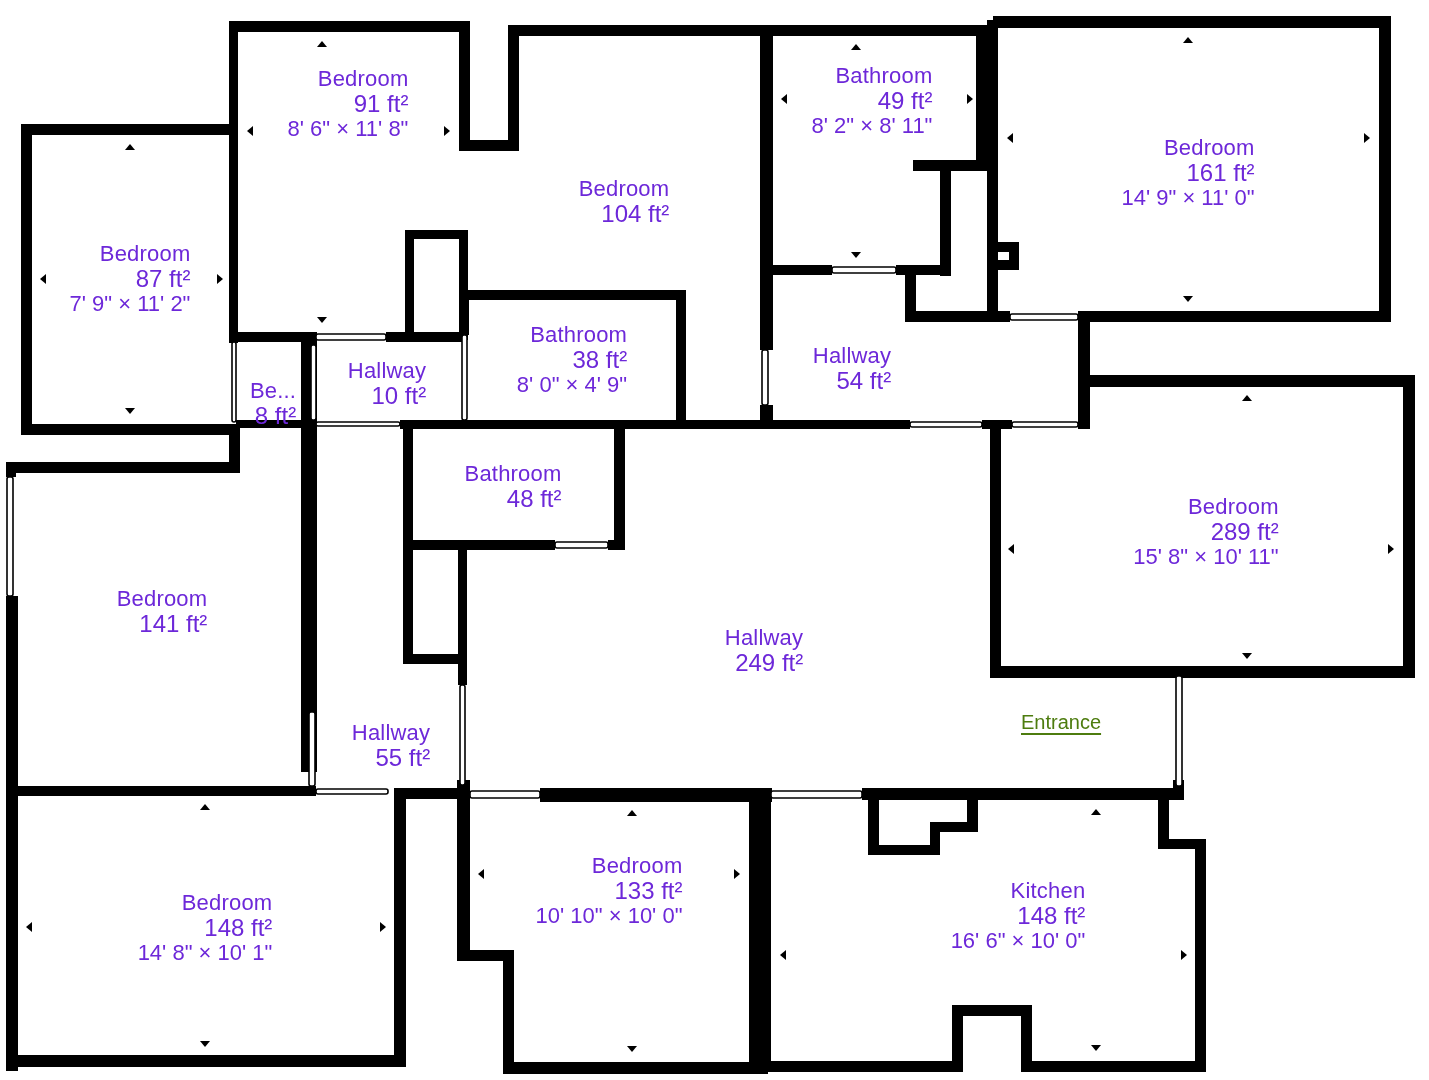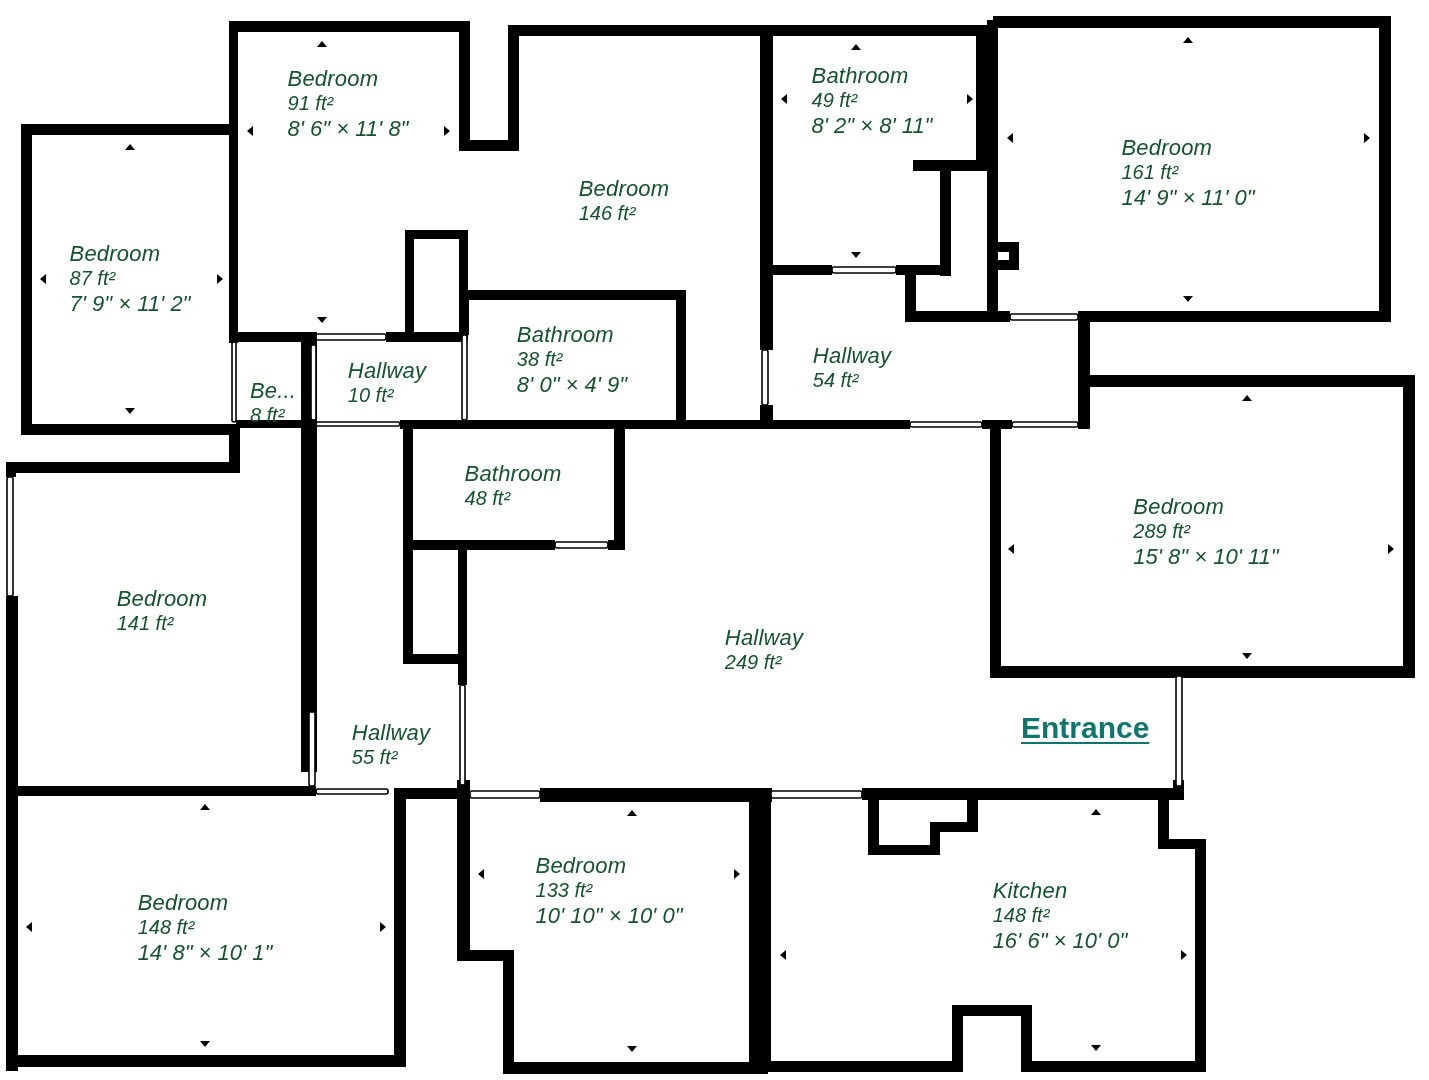--- a/index.html
+++ b/index.html
@@ -1,24 +1,24 @@
 <!DOCTYPE html>
 <html><head>
 <meta charset="utf-8">
 <style>
   html, body { margin: 0; padding: 0; background: #ffffff; }
   body { width: 1429px; height: 1080px; position: relative; overflow: hidden; font-family: "Liberation Sans", "DejaVu Sans", sans-serif; }
   #plan { position: absolute; left: 0; top: 0; width: 1429px; height: 1080px; }
   .wall { fill: #000000; }
   .door { fill: #ffffff; stroke: #000000; stroke-width: 1.6; }
-  .room { position: absolute; text-align: left; color: #14532d; transform: translate(-50%, 0); white-space: nowrap; line-height: 25px; font-style: italic; }
+  .room { position: absolute; text-align: right; color: #6d28d9; transform: translate(-50%, 0); white-space: nowrap; line-height: 25px; }
   .room .name { font-size: 22px; font-weight: 400; display: block; letter-spacing: 0.2px; }
-  .room .area { font-size: 20px; display: block; }
+  .room .area { font-size: 24px; display: block; }
   .room .dims { font-size: 22px; display: block; }
-  .entrance { position: absolute; left: 1021px; top: 711px; font-size: 30px; font-weight: 700; color: #0f766e; text-decoration: underline; text-underline-offset: 4px; text-decoration-thickness: 2px; font-family: "Liberation Sans", sans-serif; }
+  .entrance { position: absolute; left: 1021px; top: 711px; font-size: 20px; font-weight: 400; color: #4d7c0f; text-decoration: underline; text-underline-offset: 4px; text-decoration-thickness: 2px; font-family: "Liberation Sans", sans-serif; }
   .tick { position: absolute; width: 0; height: 0; }
   .t-up { border-left: 5px solid transparent; border-right: 5px solid transparent; border-bottom: 6px solid #000; transform: translate(-50%, -50%); }
   .t-down { border-left: 5px solid transparent; border-right: 5px solid transparent; border-top: 6px solid #000; transform: translate(-50%, -50%); }
   .t-left { border-top: 5px solid transparent; border-bottom: 5px solid transparent; border-right: 6px solid #000; transform: translate(-50%, -50%); }
   .t-right { border-top: 5px solid transparent; border-bottom: 5px solid transparent; border-left: 6px solid #000; transform: translate(-50%, -50%); }
 </style>
 </head>
 <body>
 
 <svg id="plan" viewBox="0 0 1429 1080" xmlns="http://www.w3.org/2000/svg">
@@ -206,21 +206,21 @@
   <span class="area">87 ft²</span>
   <span class="dims">7' 9" × 11' 2"</span>
 </div>
 <div class="room" style="left:348px;top:66px">
   <span class="name">Bedroom</span>
   <span class="area">91 ft²</span>
   <span class="dims">8' 6" × 11' 8"</span>
 </div>
 <div class="room" style="left:624px;top:176px">
   <span class="name">Bedroom</span>
-  <span class="area">146 ft²</span>
+  <span class="area">104 ft²</span>
 </div>
 <div class="room" style="left:872px;top:63px">
   <span class="name">Bathroom</span>
   <span class="area">49 ft²</span>
   <span class="dims">8' 2" × 8' 11"</span>
 </div>
 <div class="room" style="left:1188px;top:135px">
   <span class="name">Bedroom</span>
   <span class="area">161 ft²</span>
   <span class="dims">14' 9" × 11' 0"</span>
@@ -266,19 +266,19 @@
 <div class="room" style="left:205px;top:890px">
   <span class="name">Bedroom</span>
   <span class="area">148 ft²</span>
   <span class="dims">14' 8" × 10' 1"</span>
 </div>
 <div class="room" style="left:609px;top:853px">
   <span class="name">Bedroom</span>
   <span class="area">133 ft²</span>
   <span class="dims">10' 10" × 10' 0"</span>
 </div>
-<div class="room" style="left:1060px;top:878px">
+<div class="room" style="left:1018px;top:878px">
   <span class="name">Kitchen</span>
   <span class="area">148 ft²</span>
   <span class="dims">16' 6" × 10' 0"</span>
 </div>
 
 <div class="entrance">Entrance</div>
 
 </body></html>

